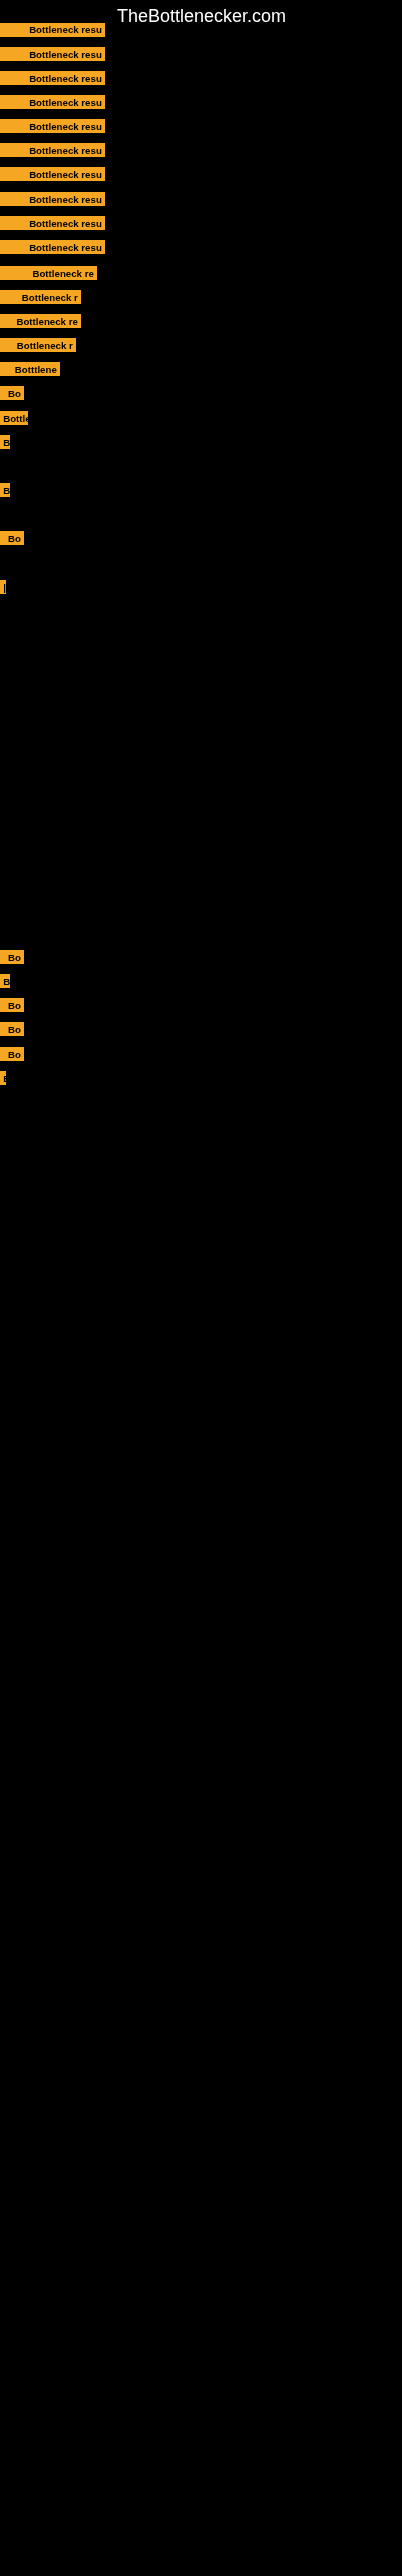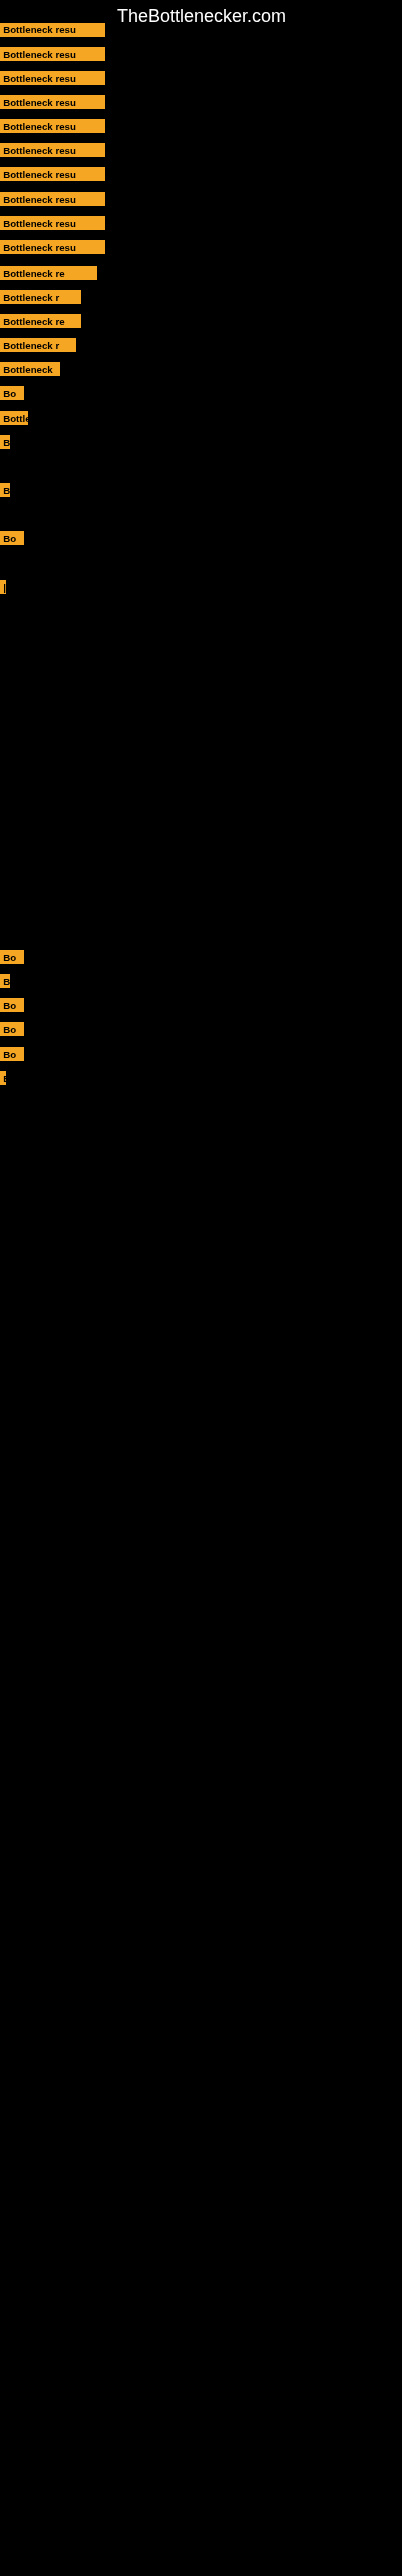--- a/index.html
+++ b/index.html
@@ -1,18 +1,19 @@
 <!DOCTYPE html>
 <html style="font-size:13px"><head>
   <meta charset="utf-8">
   <style>
     * {
       margin: 0;
       padding: 0;
       box-sizing: border-box;
+      text-align: right;
     }
     body {
       background-color: #000;
       width: 403px;
       min-height: 2576px;
       font-family: Arial, sans-serif;
       position: relative;
     }
     .page-title {
       text-align: center;
@@ -45,21 +46,21 @@
 <div class="bottleneck-item" style="top: 119px; width: 105px;">Bottleneck resu</div>
 <div class="bottleneck-item" style="top: 143px; width: 105px;">Bottleneck resu</div>
 <div class="bottleneck-item" style="top: 167px; width: 105px;">Bottleneck resu</div>
 <div class="bottleneck-item" style="top: 192px; width: 105px;">Bottleneck resu</div>
 <div class="bottleneck-item" style="top: 216px; width: 105px;">Bottleneck resu</div>
 <div class="bottleneck-item" style="top: 240px; width: 105px;">Bottleneck resu</div>
 <div class="bottleneck-item" style="top: 266px; width: 97px;">Bottleneck re</div>
 <div class="bottleneck-item" style="top: 290px; width: 81px;">Bottleneck r</div>
 <div class="bottleneck-item" style="top: 314px; width: 81px;">Bottleneck re</div>
 <div class="bottleneck-item" style="top: 338px; width: 76px;">Bottleneck r</div>
-<div class="bottleneck-item" style="top: 362px; width: 60px;">Bottleneck</div>
+<div class="bottleneck-item" style="top: 362px; width: 60px;">Botttlene</div>
 <div class="bottleneck-item" style="top: 386px; width: 24px;">Bo</div>
 <div class="bottleneck-item" style="top: 411px; width: 28px;">Bottle</div>
 <div class="bottleneck-item" style="top: 435px; width: 9.7px;">B</div>
 <div class="bottleneck-item" style="top: 483px; width: 9.7px;">B</div>
 <div class="bottleneck-item" style="top: 531px; width: 24px;">Bo</div>
 <div class="bottleneck-item" style="top: 580px; width: 6.4px;">|</div>
 <div class="bottleneck-item" style="top: 950px; width: 24px;">Bo</div>
 <div class="bottleneck-item" style="top: 974px; width: 9.7px;">B</div>
 <div class="bottleneck-item" style="top: 998px; width: 24px;">Bo</div>
 <div class="bottleneck-item" style="top: 1022px; width: 24px;">Bo</div>

